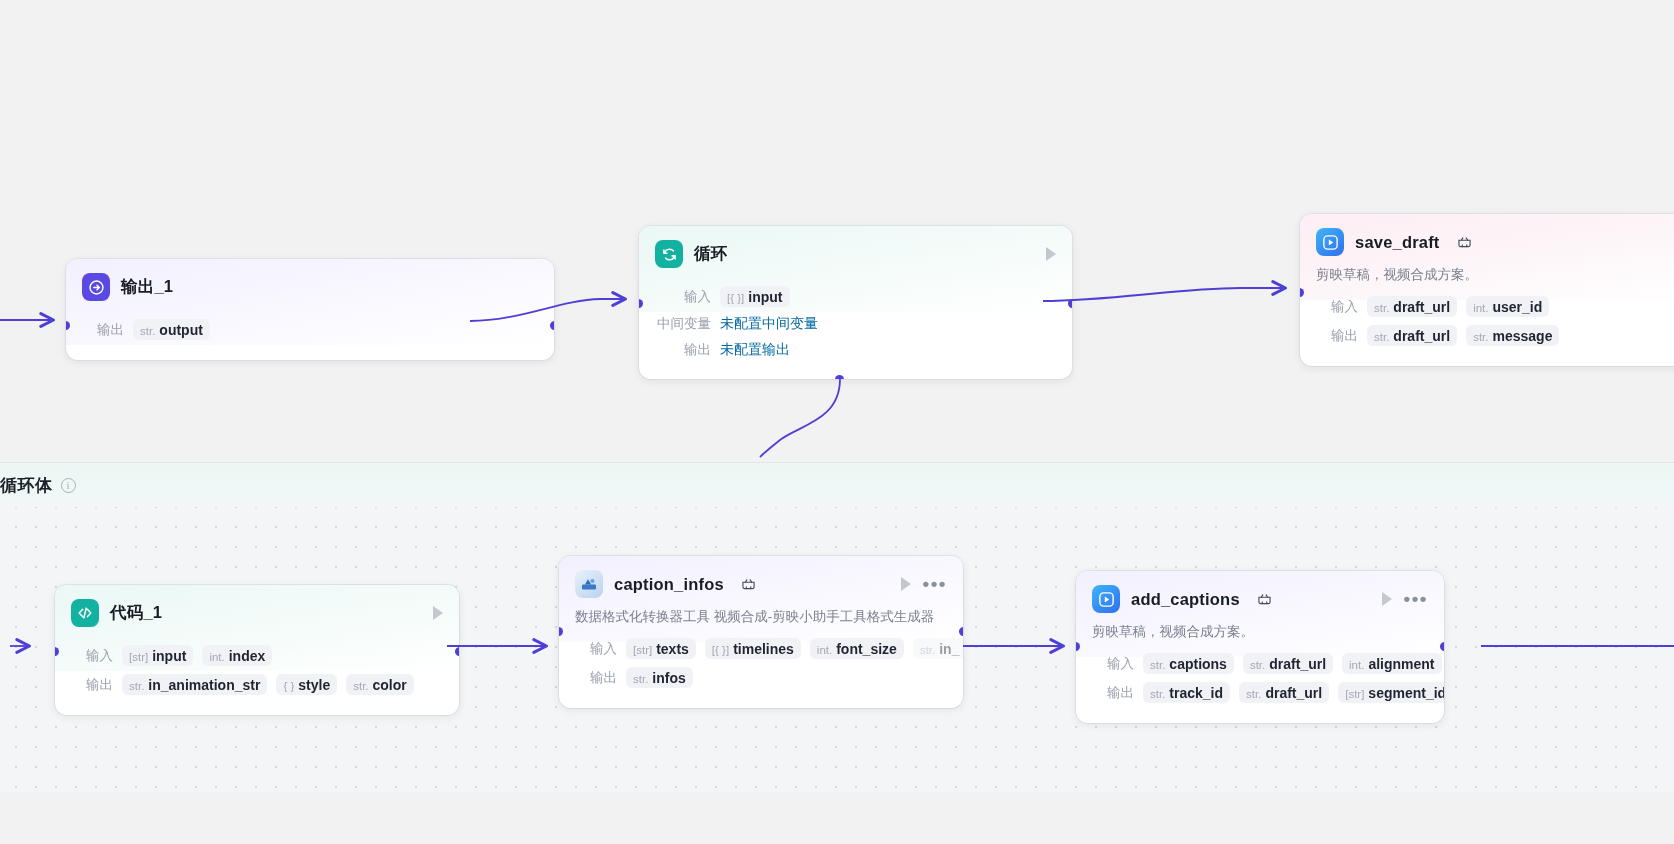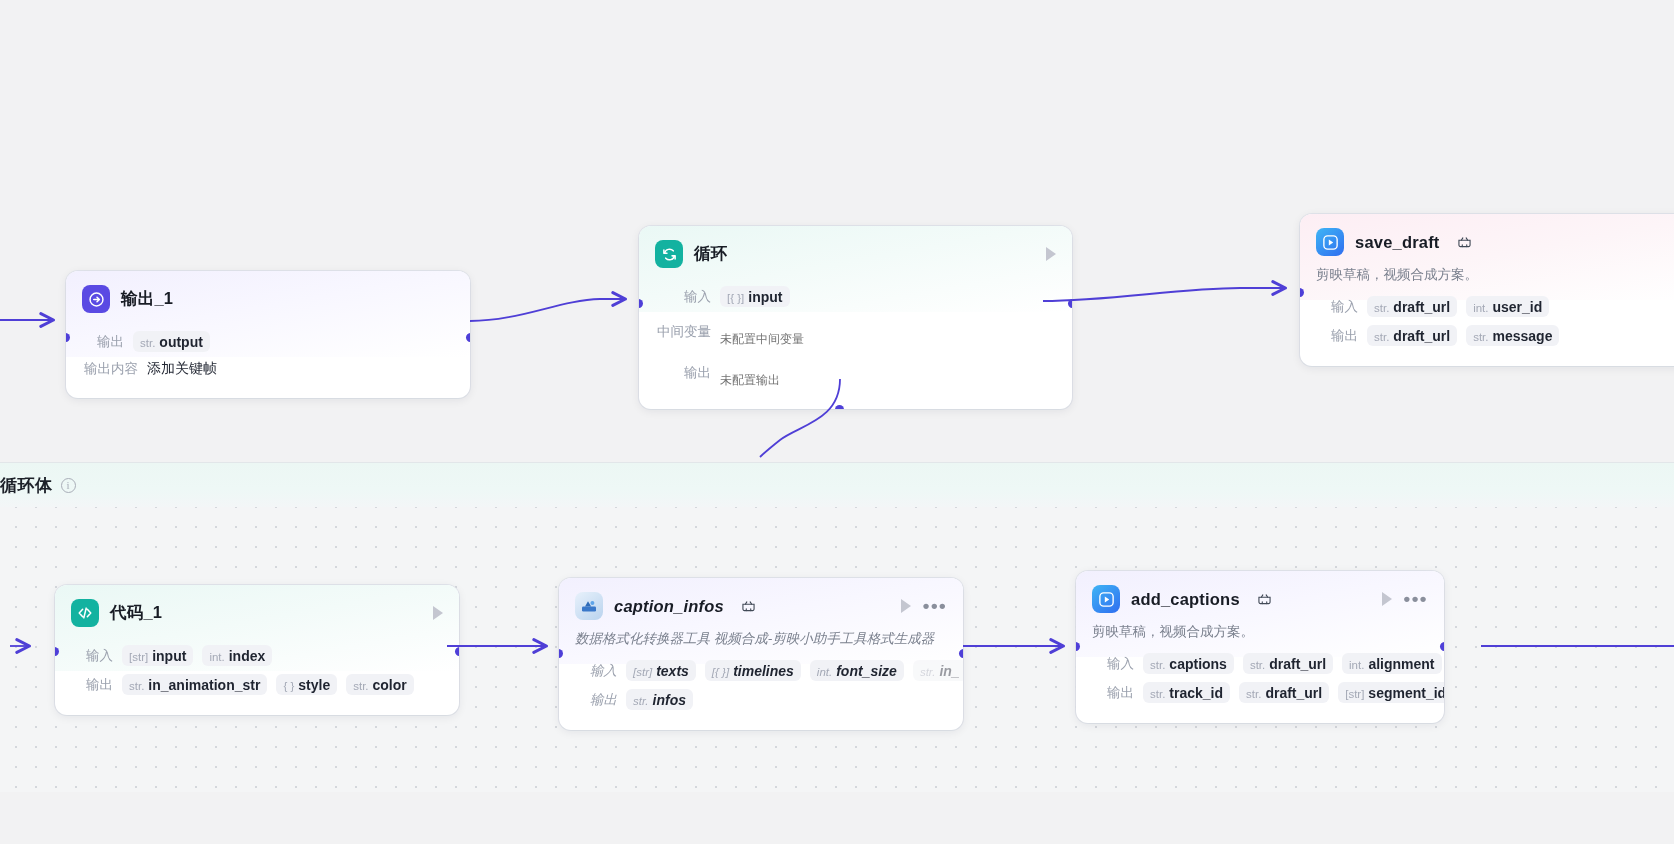--- a/index.html
+++ b/index.html
@@ -153,21 +153,21 @@
   .chip .ty {
     font-size: 11.5px;
     color: #a4a9b6;
     font-weight: 400;
   }
   .chip.faded { opacity: .45; }
   .plain {
     font-size: 14px;
     color: #1f2430;
   }
-  .muted { font-size: 12px; color: #737373; margin-top: 16px; }
+  .muted { font-size: 14px; color: #0369a1; }
   .row-dots {
     margin-left: auto;
     color: #9aa0ad;
     font-size: 17px;
     line-height: 8px;
     letter-spacing: 1.4px;
     padding-left: 8px;
     cursor: pointer;
     font-weight: 700;
   }
@@ -220,42 +220,38 @@
 
     <path d="M 10,646 L 28,646" stroke="#4f3fd6" stroke-width="1.8" fill="none" marker-end="url(#ah)"></path>
 
     <path d="M 447,646 L 545,646" stroke="#4f3fd6" stroke-width="1.8" fill="none" marker-end="url(#ah)"></path>
 
     <path d="M 963,646 L 1062,646" stroke="#4f3fd6" stroke-width="1.8" fill="none" marker-end="url(#ah)"></path>
 
     <path d="M 1481,646 L 1674,646" stroke="#4f3fd6" stroke-width="1.8" fill="none"></path>
   </svg>
 
-  <div class="node" style="left:66px; top:259px; width:404px;margin-top:12px;">
+  <div class="node" style="left:66px; top:259px; width:488px;">
     <div class="head-bg hdr-violet"></div>
     <div class="node-head">
       <div class="node-icon" style="background:#5a4ae3;">
         <svg width="17" height="17" viewBox="0 0 20 20">
             <circle cx="10" cy="10" r="7.6" fill="none" stroke="#fff" stroke-width="1.7"></circle>
             <path d="M6.8 10h6.2M10.6 7.4 13.4 10l-2.8 2.6" fill="none" stroke="#fff" stroke-width="1.8" stroke-linecap="round" stroke-linejoin="round"></path>
           </svg>
       </div>
       <span class="node-title">输出_1</span>
     </div>
     <div class="node-body">
       <div class="io-row">
         <span class="io-label">输出</span>
         <span class="chip">
             <span class="ty">str.</span>
             <span>output</span>
           </span>
-      </div>
-      <div class="io-row">
-        <span class="io-label" style="min-width:56px;">输出内容</span>
-        <span class="plain">添加关键帧</span>
       </div>
     </div>
     <div class="port" style="left:-5px; top:62px;"></div>
     <div class="port" style="right:-5px; top:62px;"></div>
   </div>
 
   <div class="node" style="left:639px; top:226px; width:433px;">
     <div class="head-bg hdr-teal"></div>
     <div class="node-head">
       <div class="node-icon" style="background:#13b2a0;">
@@ -374,21 +370,21 @@
         <span class="chip">
             <span class="ty">str.</span>
             <span>color</span>
           </span>
       </div>
     </div>
     <div class="port" style="left:-5px; top:62px;"></div>
     <div class="port" style="right:-5px; top:62px;"></div>
   </div>
 
-  <div class="node" style="left:559px; top:578px; width:404px;font-style:italic;">
+  <div class="node" style="left:559px; top:556px; width:404px;">
     <div class="head-bg hdr-violet"></div>
     <div class="node-head">
       <div class="node-icon" style="background:linear-gradient(140deg,#e8f1fb,#b9d3ee);">
         <svg width="20" height="20" viewBox="0 0 20 20">
             <rect x="3" y="10.5" width="14" height="5" rx="1.2" fill="#3a78c9"></rect>
             <path d="M6 10.5 9 5.2l3.2 5.3z" fill="#2f6bb8"></path>
             <circle cx="13.4" cy="7" r="2" fill="#5fa4e8"></circle>
           </svg>
       </div>
       <span class="node-title">caption_infos</span>

